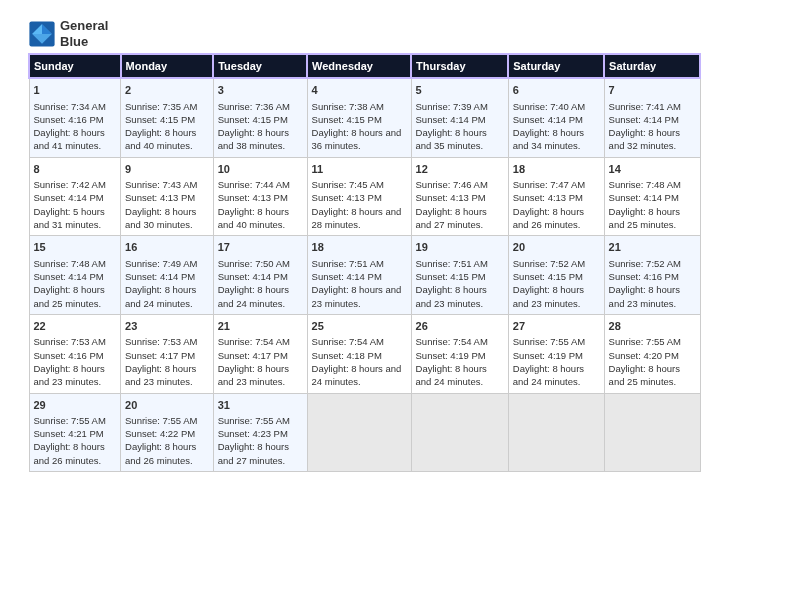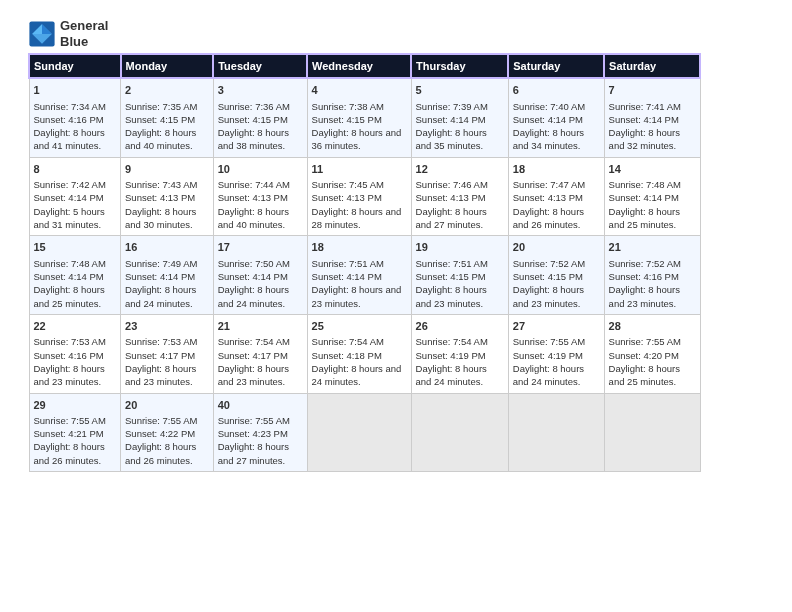--- a/index.html
+++ b/index.html
@@ -153,21 +153,21 @@
           <td><span class="day-num">23</span><span>Sunrise: 7:53 AM</span><br><span>Sunset: 4:17 PM</span><br><span>Daylight: 8 hours and 23 minutes.</span></td>
           <td><span class="day-num">21</span><span>Sunrise: 7:54 AM</span><br><span>Sunset: 4:17 PM</span><br><span>Daylight: 8 hours and 23 minutes.</span></td>
           <td><span class="day-num">25</span><span>Sunrise: 7:54 AM</span><br><span>Sunset: 4:18 PM</span><br><span>Daylight: 8 hours and 24 minutes.</span></td>
           <td><span class="day-num">26</span><span>Sunrise: 7:54 AM</span><br><span>Sunset: 4:19 PM</span><br><span>Daylight: 8 hours and 24 minutes.</span></td>
           <td><span class="day-num">27</span><span>Sunrise: 7:55 AM</span><br><span>Sunset: 4:19 PM</span><br><span>Daylight: 8 hours and 24 minutes.</span></td>
           <td><span class="day-num">28</span><span>Sunrise: 7:55 AM</span><br><span>Sunset: 4:20 PM</span><br><span>Daylight: 8 hours and 25 minutes.</span></td>
         </tr>
         <tr>
           <td><span class="day-num">29</span><span>Sunrise: 7:55 AM</span><br><span>Sunset: 4:21 PM</span><br><span>Daylight: 8 hours and 26 minutes.</span></td>
           <td><span class="day-num">20</span><span>Sunrise: 7:55 AM</span><br><span>Sunset: 4:22 PM</span><br><span>Daylight: 8 hours and 26 minutes.</span></td>
-          <td><span class="day-num">40</span><span>Sunrise: 7:55 AM</span><br><span>Sunset: 4:23 PM</span><br><span>Daylight: 8 hours and 27 minutes.</span></td>
+          <td><span class="day-num">31</span><span>Sunrise: 7:55 AM</span><br><span>Sunset: 4:23 PM</span><br><span>Daylight: 8 hours and 27 minutes.</span></td>
           <td class="empty-cell"></td>
           <td class="empty-cell"></td>
           <td class="empty-cell"></td>
           <td class="empty-cell"></td>
         </tr>
       </tbody>
   </table>
 </div>
 
 </body></html>

